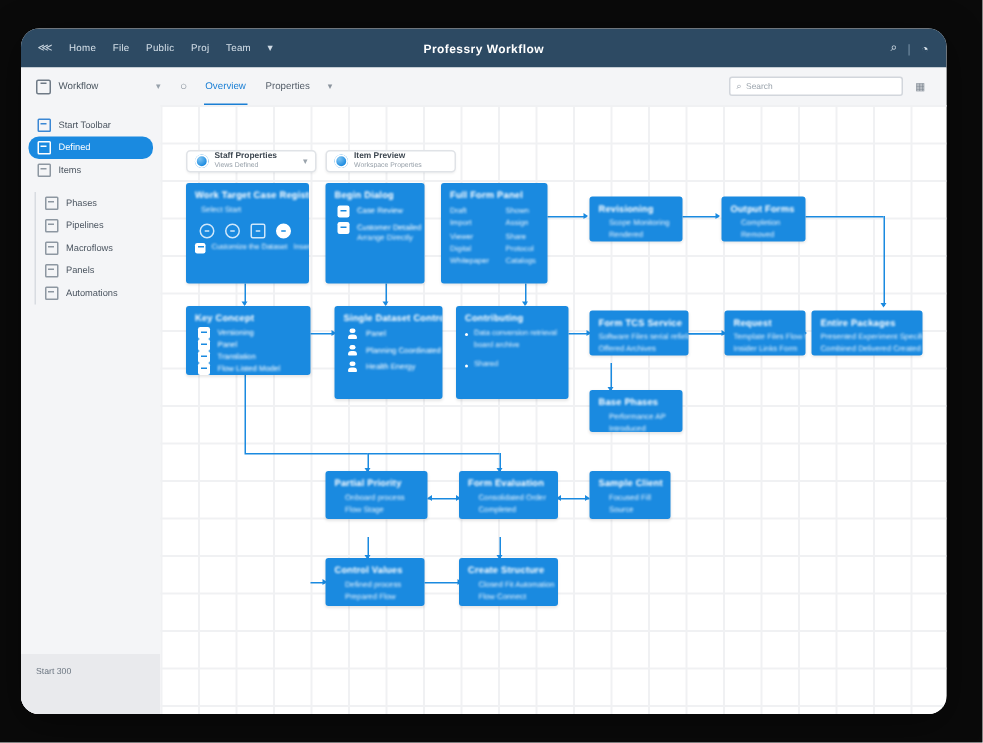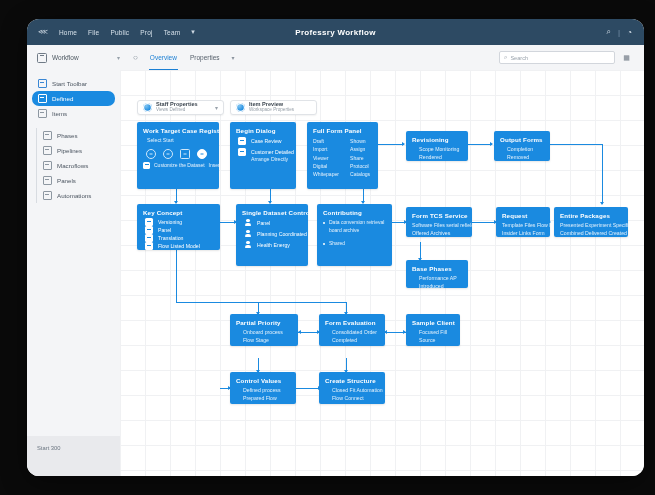--- a/index.html
+++ b/index.html
@@ -4,21 +4,21 @@
 <style>
   html,body{margin:0;padding:0;}
   body{
     width:655px;height:495px;overflow:hidden;
     background:#0a0a0a;
     font-family:"Liberation Sans","DejaVu Sans",sans-serif;
     -webkit-font-smoothing:antialiased;
   }
   
   #window{
-    position:absolute;left:27px;top:19px;width:617px;height:457px;
+    position:absolute;left:14px;top:19px;width:617px;height:457px;
     background:#ffffff;border-radius:12px;overflow:hidden;
     box-shadow:0 6px 26px rgba(0,0,0,.45);
   }
   
   #titlebar{
     position:absolute;left:0;top:0;width:100%;height:26px;
     background:#2d4a63;display:flex;align-items:center;
   }
   #titlebar .menu{display:flex;align-items:center;gap:11px;padding-left:11px;}
   #titlebar .menu .mi{

